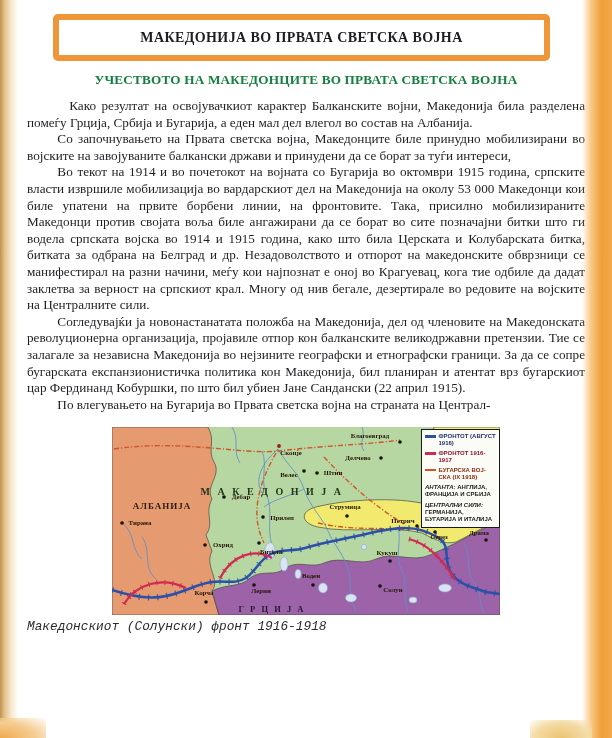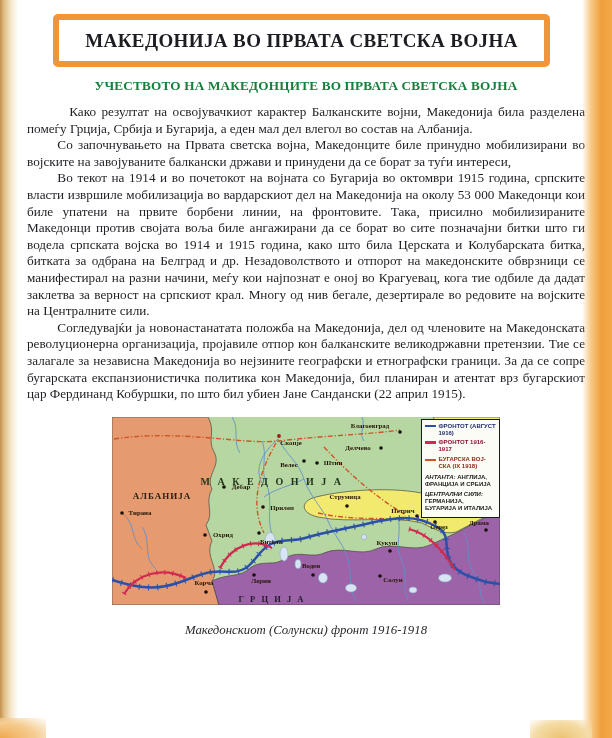--- a/index.html
+++ b/index.html
@@ -18,21 +18,21 @@
     background:radial-gradient(ellipse at center bottom,#ecc373 0%,#f4dca6 60%,rgba(255,255,255,0) 100%);}
 
   .content{position:relative;z-index:2;padding:0 27px;}
 
   .title-box{
     box-sizing:border-box;margin:14px 0 0 26px;width:497px;
     border:6px solid #ee9638;border-radius:5px;background:#fff;
     text-align:center;padding:10px 6px 9px 6px;
   }
   .title-box h1{
-    margin:0;font-size:19px;font-weight:bold;letter-spacing:.4px;color:#1c1c22;
+    margin:0;font-size:14px;font-weight:bold;letter-spacing:.4px;color:#1c1c22;
   }
   .subtitle{
     margin-top:11px;text-align:center;font-weight:bold;font-size:13.2px;color:#15803d;letter-spacing:.2px;
   }
   .bodytext{margin-top:10px;}
   .bodytext p{
     margin:0;text-align:justify;font-size:13.2px;line-height:16.6px;text-indent:2.3em;
   }
   .bodytext p.first{text-indent:3.2em;}
 
@@ -50,21 +50,21 @@
   .lg-marker.m-blue{background:#2b50a8;}
   .lg-marker.m-red{background:#d02a50;}
   .lg-marker.m-dash{height:0;background:none;border-top:2px dashed #cf5428;margin-top:2.6px;}
   .lg-item .lg-label{color:#1f2d6e;}
   .lg-item:nth-child(2) .lg-label{color:#8c1030;}
   .lg-item:nth-child(3) .lg-label{color:#8c2a10;}
   .lg-block{margin-top:3.5px;}
   .lg-head{font-style:italic;}
 
   .caption{
-    margin-top:18px;text-align:center;font-style:italic;font-size:12.8px;color:#2a2a30;
+    margin-top:4px;text-align:left;font-style:italic;font-size:12.8px;color:#2a2a30;font-family:Liberation Mono, monospace;
   }
 </style>
 </head>
 <body>
 
 <div class="edge-left"></div>
 <div class="edge-right"></div>
 <div class="corner-bl"></div>
 <div class="corner-br"></div>
 
@@ -74,20 +74,21 @@
     <h1>МАКЕДОНИЈА ВО ПРВАТА СВЕТСКА ВОЈНА</h1>
   </div>
 
   <div class="subtitle">УЧЕСТВОТО НА МАКЕДОНЦИТЕ ВО ПРВАТА СВЕТСКА ВОЈНА</div>
 
   <div class="bodytext">
     <p class="first">Како резултат на освојувачкиот карактер Балканските војни, Македонија била разделена помеѓу Грција, Србија и Бугарија, а еден мал дел влегол во состав на Албанија.</p>
     <p>Со започнувањето на Првата светска војна, Македонците биле принудно мобилизирани во војските на завојуваните балкански држави и принудени да се борат за туѓи интереси,</p>
     <p>Во текот на 1914 и во почетокот на војната со Бугарија во октомври 1915 година, српските власти извршиле мобилизација во вардарскиот дел на Македонија на околу 53 000 Македонци кои биле упатени на првите борбени линии, на фронтовите. Така, присилно мобилизираните Македонци против својата воља биле ангажирани да се борат во сите позначајни битки што ги водела српската војска во 1914 и 1915 година, како што била Церската и Колубарската битка, битката за одбрана на Белград и др. Незадоволството и отпорот на македонските обврзници се манифестирал на разни начини, меѓу кои најпознат е оној во Крагуевац, кога тие одбиле да дадат заклетва за верност на српскиот крал. Многу од нив бегале, дезертирале во редовите на војските на Централните сили.</p>
     <p>Согледувајќи ја новонастанатата положба на Македонија, дел од членовите на Македонската револуционерна организација, пројавиле отпор кон балканските великодржавни претензии. Тие се залагале за независна Македонија во нејзините географски и етнографски граници. За да се сопре бугарската експанзионистичка политика кон Македонија, бил планиран и атентат врз бугарскиот цар Фердинанд Кобуршки, по што бил убиен Јане Сандански (22 април 1915).</p>
+    <p>По влегувањето на Бугарија во Првата светска војна на страната на Централ-</p>
   </div>
 
   <div class="map-wrap">
     <svg width="388" height="188" viewBox="0 0 388 188">
 
       <rect x="0" y="0" width="388" height="188" fill="#b7d7a2"></rect>
 
       <path d="M0,0 L96,0 C104,14 95,23 102,35 C110,49 93,58 100,72 C92,86 103,96 94,108 L100,124 C92,140 109,152 100,164 L107,188 L0,188 Z" fill="#e59a70" stroke="#4a4a42" stroke-width="1" stroke-opacity="0.7"></path>
 
       <path d="M107,188 L100,164 C116,156 128,161 138,151 C150,142 162,150 172,142 C186,132 198,142 212,136 C230,128 248,140 264,132 C282,124 300,136 318,128 L344,116 L388,93 L388,188 Z" fill="#9d63a8" stroke="#4a4a42" stroke-width="1" stroke-opacity="0.7"></path>

